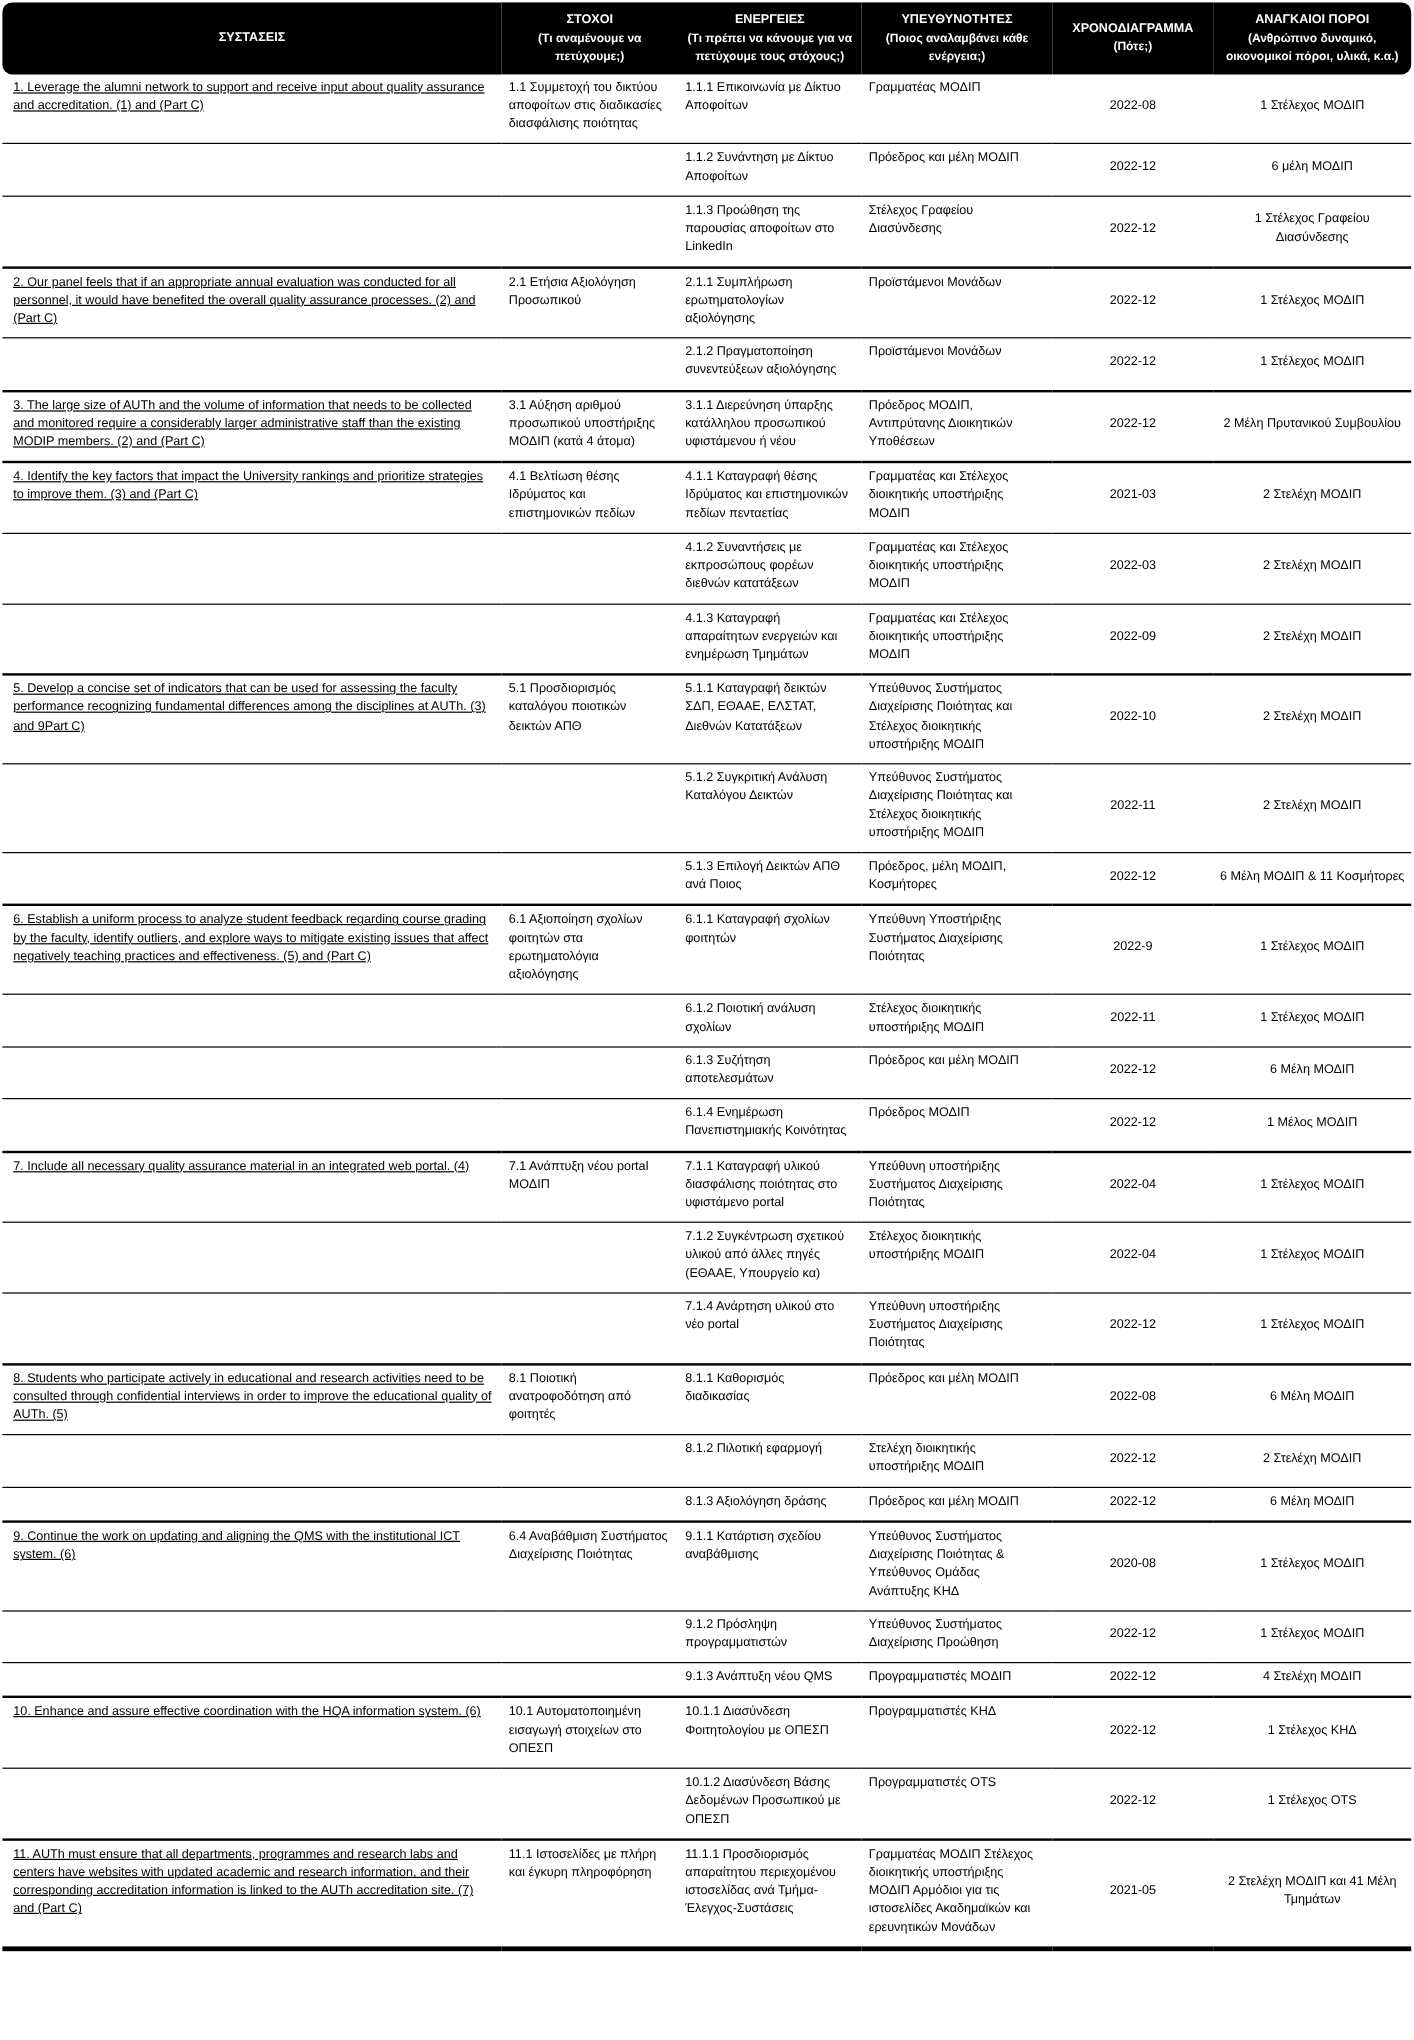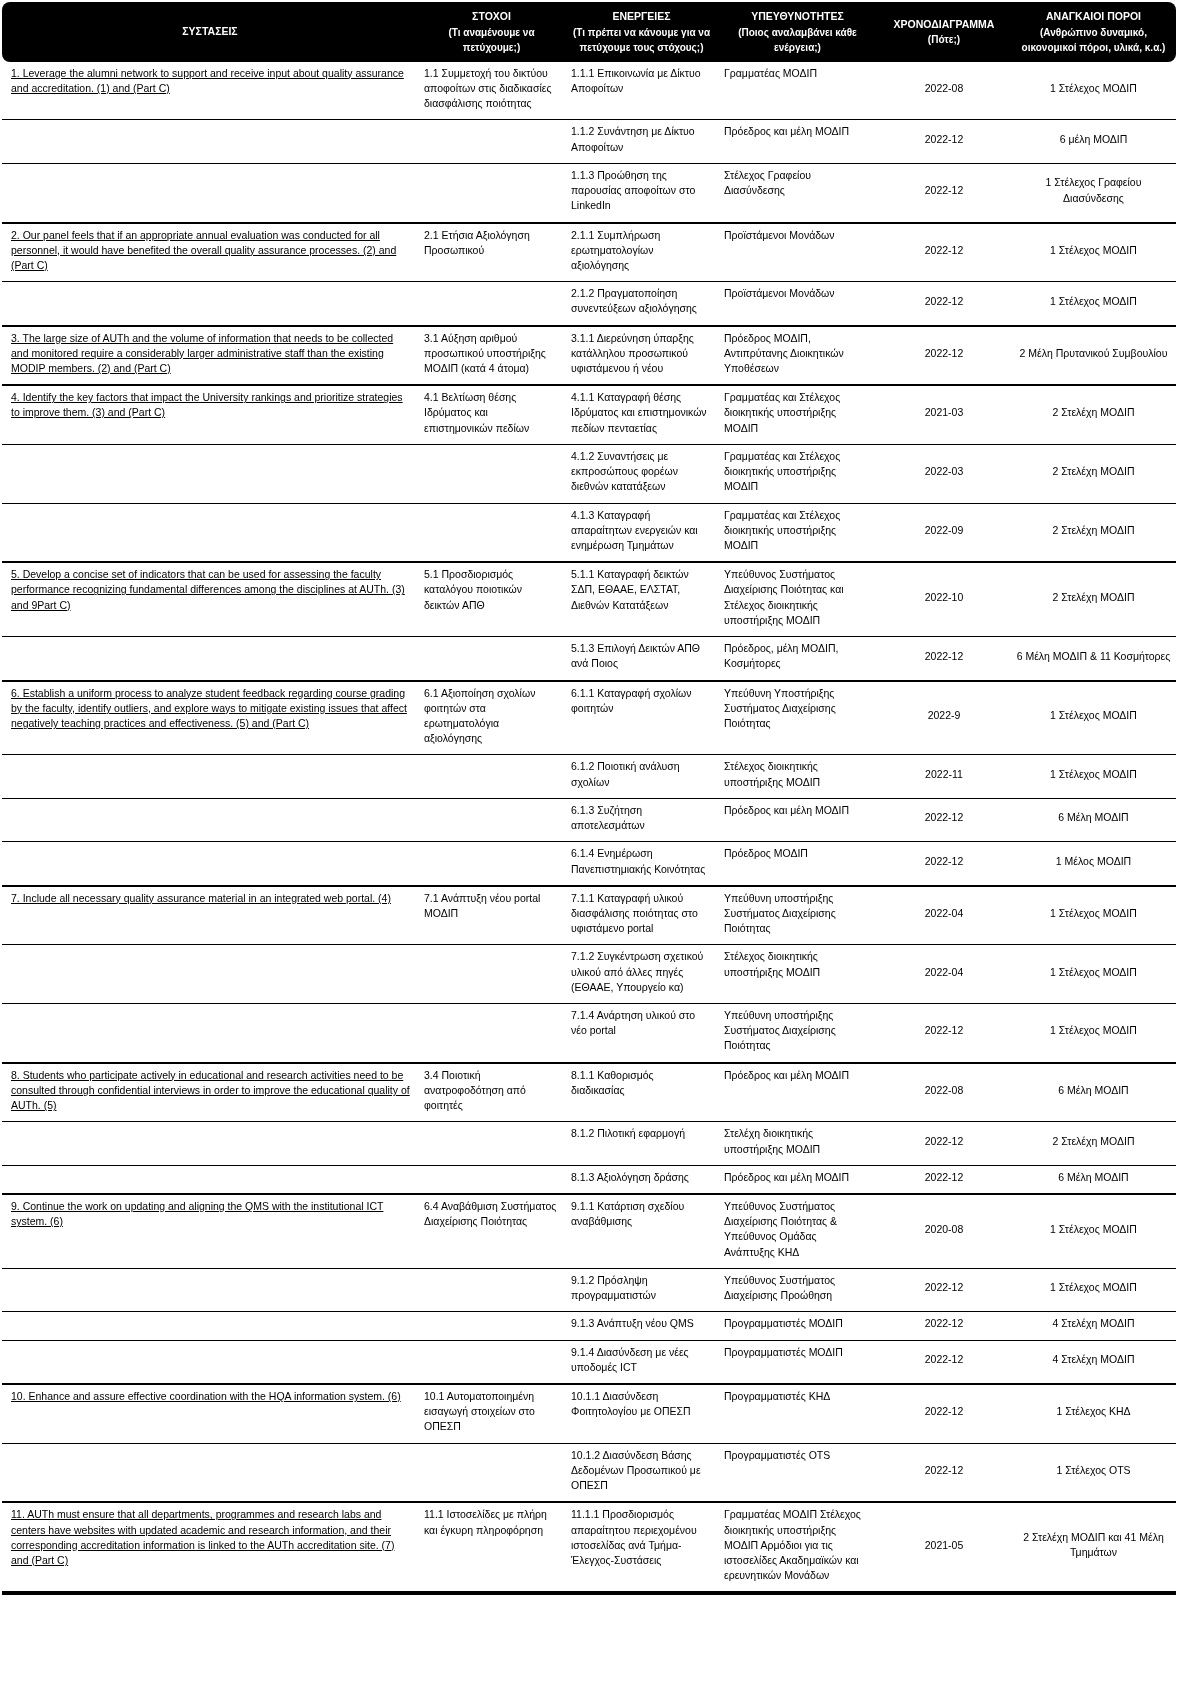--- a/index.html
+++ b/index.html
@@ -186,20 +186,28 @@
           <td class="c0">5. Develop a concise set of indicators that can be used for assessing the faculty performance recognizing fundamental differences among the disciplines at AUTh. (3) and 9Part C)</td>
           <td class="c1">5.1 Προσδιορισμός καταλόγου ποιοτικών δεικτών ΑΠΘ</td>
           <td class="c2">5.1.1 Καταγραφή δεικτών ΣΔΠ, ΕΘΑΑΕ, ΕΛΣΤΑΤ, Διεθνών Κατατάξεων</td>
           <td class="c3">Υπεύθυνος Συστήματος Διαχείρισης Ποιότητας και Στέλεχος διοικητικής υποστήριξης ΜΟΔΙΠ</td>
           <td class="c4">2022-10</td>
           <td class="c5">2 Στελέχη ΜΟΔΙΠ</td>
         </tr>
         <tr>
           <td class="c0"></td>
           <td class="c1"></td>
+          <td class="c2">5.1.2 Συγκριτική Ανάλυση Καταλόγου Δεικτών</td>
+          <td class="c3">Υπεύθυνος Συστήματος Διαχείρισης Ποιότητας και Στέλεχος διοικητικής υποστήριξης ΜΟΔΙΠ</td>
+          <td class="c4">2022-11</td>
+          <td class="c5">2 Στελέχη ΜΟΔΙΠ</td>
+        </tr>
+        <tr>
+          <td class="c0"></td>
+          <td class="c1"></td>
           <td class="c2">5.1.3 Επιλογή Δεικτών ΑΠΘ ανά Ποιος</td>
           <td class="c3">Πρόεδρος, μέλη ΜΟΔΙΠ, Κοσμήτορες</td>
           <td class="c4">2022-12</td>
           <td class="c5">6 Μέλη ΜΟΔΙΠ &amp; 11 Κοσμήτορες</td>
         </tr>
         <tr class="group-start">
           <td class="c0">6. Establish a uniform process to analyze student feedback regarding course grading by the faculty, identify outliers, and explore ways to mitigate existing issues that affect negatively teaching practices and effectiveness. (5) and (Part C)</td>
           <td class="c1">6.1 Αξιοποίηση σχολίων φοιτητών στα ερωτηματολόγια αξιολόγησης</td>
           <td class="c2">6.1.1 Καταγραφή σχολίων φοιτητών</td>
           <td class="c3">Υπεύθυνη Υποστήριξης Συστήματος Διαχείρισης Ποιότητας</td>
@@ -249,21 +257,21 @@
         <tr>
           <td class="c0"></td>
           <td class="c1"></td>
           <td class="c2">7.1.4 Ανάρτηση υλικού στο νέο portal</td>
           <td class="c3">Υπεύθυνη υποστήριξης Συστήματος Διαχείρισης Ποιότητας</td>
           <td class="c4">2022-12</td>
           <td class="c5">1 Στέλεχος ΜΟΔΙΠ</td>
         </tr>
         <tr class="group-start">
           <td class="c0">8. Students who participate actively in educational and research activities need to be consulted through confidential interviews in order to improve the educational quality of AUTh. (5)</td>
-          <td class="c1">3.4 Ποιοτική ανατροφοδότηση από φοιτητές</td>
+          <td class="c1">8.1 Ποιοτική ανατροφοδότηση από φοιτητές</td>
           <td class="c2">8.1.1 Καθορισμός διαδικασίας</td>
           <td class="c3">Πρόεδρος και μέλη ΜΟΔΙΠ</td>
           <td class="c4">2022-08</td>
           <td class="c5">6 Μέλη ΜΟΔΙΠ</td>
         </tr>
         <tr>
           <td class="c0"></td>
           <td class="c1"></td>
           <td class="c2">8.1.2 Πιλοτική εφαρμογή</td>
           <td class="c3">Στελέχη διοικητικής υποστήριξης ΜΟΔΙΠ</td>
@@ -291,28 +299,20 @@
           <td class="c1"></td>
           <td class="c2">9.1.2 Πρόσληψη προγραμματιστών</td>
           <td class="c3">Υπεύθυνος Συστήματος Διαχείρισης Προώθηση</td>
           <td class="c4">2022-12</td>
           <td class="c5">1 Στέλεχος ΜΟΔΙΠ</td>
         </tr>
         <tr>
           <td class="c0"></td>
           <td class="c1"></td>
           <td class="c2">9.1.3 Ανάπτυξη νέου QMS</td>
-          <td class="c3">Προγραμματιστές ΜΟΔΙΠ</td>
-          <td class="c4">2022-12</td>
-          <td class="c5">4 Στελέχη ΜΟΔΙΠ</td>
-        </tr>
-        <tr>
-          <td class="c0"></td>
-          <td class="c1"></td>
-          <td class="c2">9.1.4 Διασύνδεση με νέες υποδομές ICT</td>
           <td class="c3">Προγραμματιστές ΜΟΔΙΠ</td>
           <td class="c4">2022-12</td>
           <td class="c5">4 Στελέχη ΜΟΔΙΠ</td>
         </tr>
         <tr class="group-start">
           <td class="c0">10. Enhance and assure effective coordination with the HQA information system. (6)</td>
           <td class="c1">10.1 Αυτοματοποιημένη εισαγωγή στοιχείων στο ΟΠΕΣΠ</td>
           <td class="c2">10.1.1 Διασύνδεση Φοιτητολογίου με ΟΠΕΣΠ</td>
           <td class="c3">Προγραμματιστές ΚΗΔ</td>
           <td class="c4">2022-12</td>

